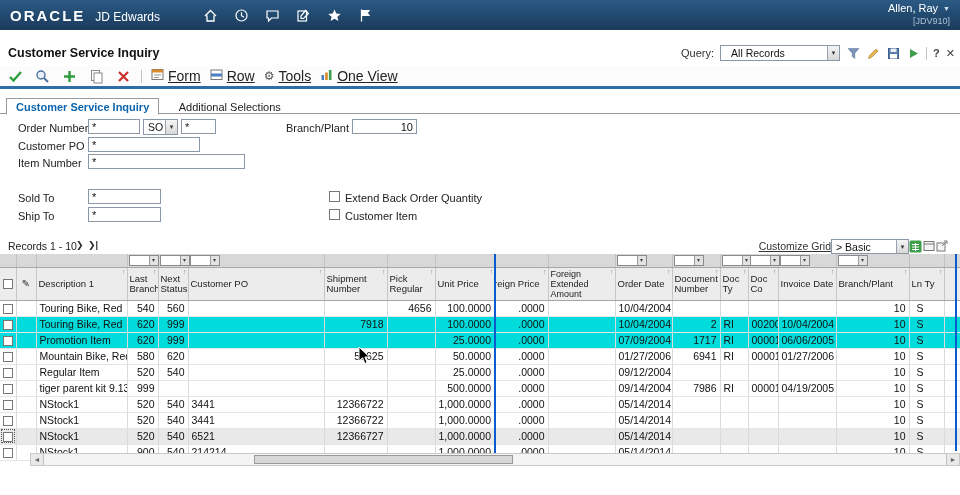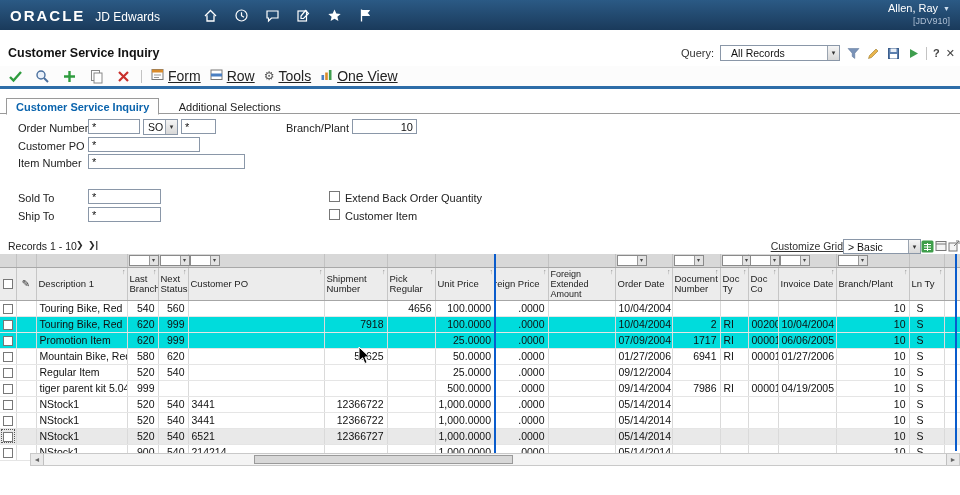--- a/index.html
+++ b/index.html
@@ -56,21 +56,21 @@
   .flabel{position:absolute;font-size:11px;color:#222;}
   .tin{position:absolute;height:15px;border:1px solid #8a97a8;background:#fff;font-size:11px;color:#111;
     padding:0 3px;font-family:"Liberation Sans","DejaVu Sans",sans-serif;}
   .tin.r{text-align:right;}
   .cb{position:absolute;width:11px;height:11px;background:#fff;border:1px solid #777;cursor:pointer;}
 
   
   .gridbar{position:absolute;top:239px;left:0;width:960px;height:14px;}
   .records{position:absolute;left:8px;top:1px;font-size:10.5px;color:#222;}
   .navico{font-size:9px;font-weight:bold;color:#2a2a2a;cursor:pointer;}
-  .gb-right{position:absolute;right:0;top:0;display:flex;align-items:center;height:14px;margin-left:10px;}
+  .gb-right{position:absolute;right:12px;top:0;display:flex;align-items:center;height:14px;margin-left:10px;}
   .customize{font-size:10.5px;color:#333;text-decoration:underline;cursor:pointer;}
   .fmt-select{width:78px;height:15px;}
   .gbico{width:13px;height:13px;display:inline-flex;align-items:center;justify-content:center;cursor:pointer;}
 
   
   .gridwrap{position:absolute;top:254px;left:0;width:960px;}
   table.grid{border-collapse:collapse;table-layout:fixed;width:960px;}
   .fcell{height:13px;background:#d8d8d8;border-right:1px solid #c2c2c2;border-bottom:1px solid #a8a8a8;padding:0;}
   .combo{margin:1px 0 0 1px;width:30px;height:11px;background:#fff;border:1px solid #8a8a8a;position:relative;}
   .combo .cbx-arrow{position:absolute;right:0;top:0;width:9px;height:9px;background:#e2e2e2;border-left:1px solid #999;
@@ -531,21 +531,21 @@
             <td class="gcell c-doc_ty"></td>
             <td class="gcell c-doc_co"></td>
             <td class="gcell c-invoice_date"></td>
             <td class="gcell c-branch_plant r">10</td>
             <td class="gcell c-ln_ty">S</td>
             <td class="gcell"></td>
           </tr>
           <tr>
             <td class="gcell lead"><span class="gcheck"></span></td>
             <td class="gcell lead"></td>
-            <td class="gcell c-desc">tiger parent kit 5.04</td>
+            <td class="gcell c-desc">tiger parent kit 9.13</td>
             <td class="gcell c-last_status r">999</td>
             <td class="gcell c-next_status r"></td>
             <td class="gcell c-customer_po"></td>
             <td class="gcell c-shipment r"></td>
             <td class="gcell c-pick r"></td>
             <td class="gcell c-unit_price r frz">500.0000</td>
             <td class="gcell c-foreign_price r">.0000</td>
             <td class="gcell c-foreign_ext r"></td>
             <td class="gcell c-order_date">09/14/2004</td>
             <td class="gcell c-doc_no r">7986</td>

